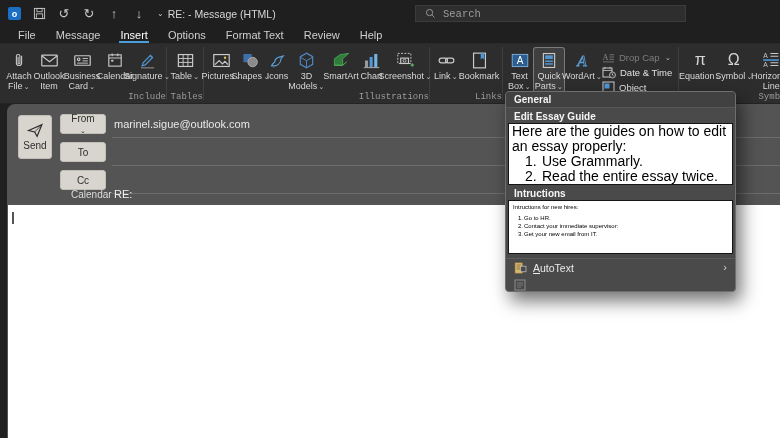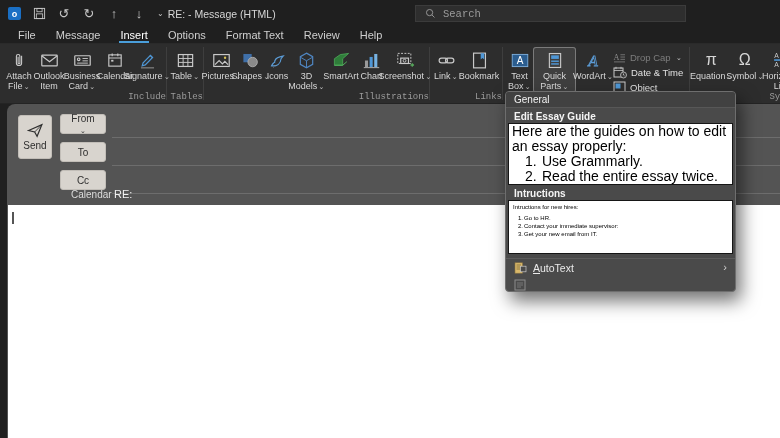--- a/index.html
+++ b/index.html
@@ -46,21 +46,21 @@
   .fieldbtn .fchev { font-size:7px; color:#2e2e2e; }
   .fline { position:absolute; left:105px; right:0; height:1px; background:#6d6d6d; }
   .femail { position:absolute; left:107px; top:14px; font-size:11px; color:#e8e8e8; }
   .subjlbl { position:absolute; left:64px; top:85px; font-size:10px; color:#dcdcdc; }
   .subjval { position:absolute; left:107px; top:84px; font-size:11px; color:#f2f2f2; }
   .mbody { position:absolute; left:1px; right:0; top:101px; bottom:0; background:#ffffff; }
   .caret { position:absolute; left:4px; top:7px; width:2px; height:12px; background:#555; }
 
   
   .dropdown { position:absolute; left:505px; top:91px; width:231px; height:201px; background:#4a4a4a; border:1px solid #6e6e6e; border-radius:4px; box-shadow:5px 9px 18px rgba(0,0,0,.55); z-index:20; overflow:hidden; }
-  .dd-section { height:16px; background:#414141; color:#f2f2f2; font-weight:normal; font-size:10px; padding:2px 8px 0; border-bottom:1px solid #575757; }
+  .dd-section { height:16px; background:#414141; color:#f2f2f2; font-weight:bold; font-size:10px; padding:2px 8px 0; border-bottom:1px solid #575757; }
   .dd-item-title { color:#f5f5f5; font-weight:bold; font-size:10px; padding:3px 8px 1px; }
   .pv { margin:0 2px; background:#ffffff; border:1px solid #161616; color:#000; overflow:hidden; }
   .pv1 { height:62px; font-size:14px; line-height:15px; padding:0 3px; }
   .pv1 .pli { display:flex; }
   .pv1 .pnum { flex:0 0 30px; padding-left:13px; }
   .pv2 { height:54px; font-size:6px; line-height:8px; padding:2px 4px; }
   .pv2 .plist { margin-top:3px; }
   .pv2 .pli { display:flex; }
   .pv2 .pnum { flex:0 0 11px; padding-left:5px; }
   .dd-sep { height:1px; background:#5c5c5c; margin-top:4px; }
@@ -279,21 +279,21 @@
     <div class="rgroup">
       <div class="rbtn" style="width:27px">
         <span class="ric">
             <svg width="20" height="19" viewBox="0 0 18 16">
               <rect x="2" y="2.5" width="14" height="11" fill="#2b5d8f" stroke="#7fb2e0" stroke-width="0.8"></rect>
               <text x="9" y="11.3" font-size="9" fill="#ffffff" text-anchor="middle" font-family="Liberation Sans, sans-serif">A</text>
             </svg>
           </span>
         <span class="rlbl"><span>Text Box</span><span class="chev">⌄</span></span>
       </div>
-      <div class="rbtn active" style="width:43px">
+      <div class="rbtn active" style="width:32px">
         <span class="ric">
             <svg width="18" height="19" viewBox="0 0 16 16">
               <rect x="3" y="1.8" width="10" height="12.4" fill="none" stroke="#c9c9c9"></rect>
               <rect x="4.6" y="3.4" width="6.8" height="3.2" fill="#4f97d6"></rect>
               <rect x="4.6" y="8" width="6.8" height="1.3" fill="#4f97d6"></rect>
               <rect x="4.6" y="10.4" width="6.8" height="1.3" fill="#4f97d6"></rect>
             </svg>
           </span>
         <span class="rlbl"><span>Quick Parts</span><span class="chev">⌄</span></span>
       </div>
@@ -373,20 +373,21 @@
           <path d="M1.5 7L14 1.5 9.5 12.5 7.2 8.4 1.5 7z" fill="none" stroke="#2e2e2e" stroke-width="1.1"></path>
           <path d="M7.2 8.4L14 1.5" stroke="#2e2e2e" stroke-width="0.8"></path>
         </svg>
       <span>Send</span>
     </div>
 
     <div class="fieldbtn" style="top:10px">
       <span>From</span>
       <span class="fchev">⌄</span>
     </div>
+    <div class="femail">marinel.sigue@outlook.com</div>
     <div class="fline" style="top:33px"></div>
 
     <div class="fieldbtn" style="top:38px">
       <span>To</span>
     </div>
     <div class="fline" style="top:61px"></div>
 
     <div class="fieldbtn" style="top:66px">
       <span>Cc</span>
     </div>

